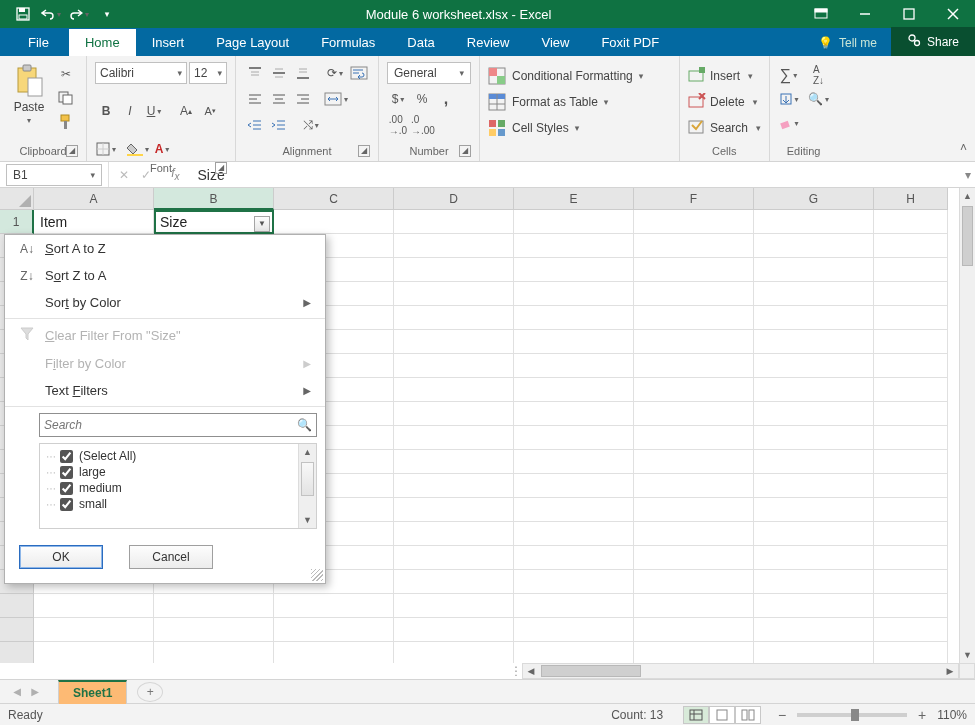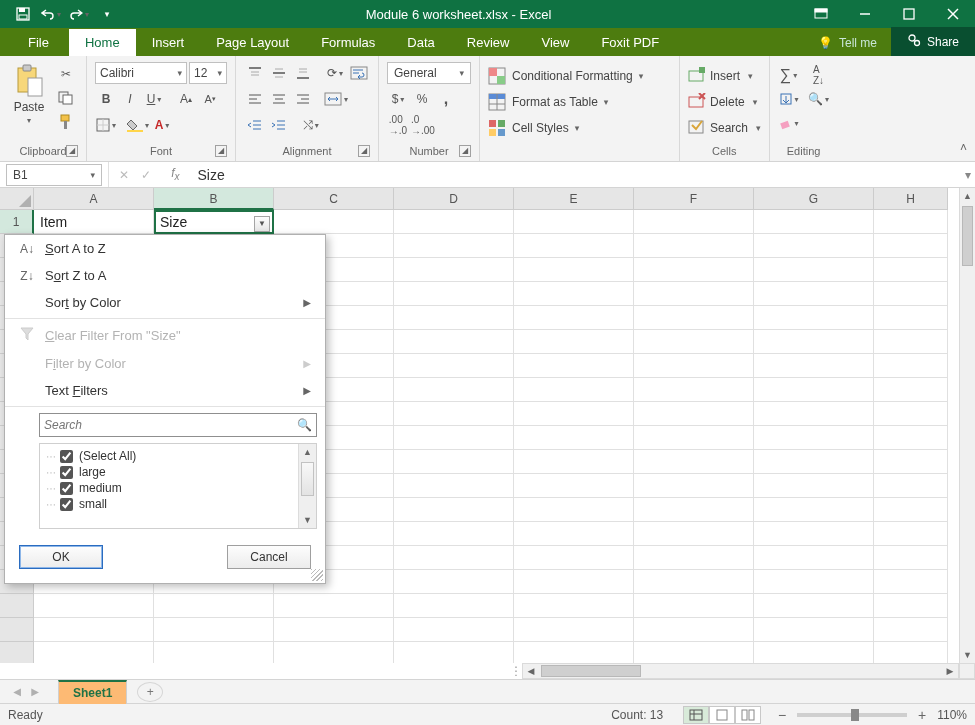--- a/index.html
+++ b/index.html
@@ -8,21 +8,21 @@
 
 .titlebar { height: 28px; background: #0f7242; display: flex; align-items: center; color: #fff; }
 .titlebar .qat { display: flex; align-items: center; gap: 6px; padding-left: 12px; }
 .titlebar .qat .qat-btn { width: 22px; height: 22px; display: flex; align-items: center; justify-content: center; color:#fff; font-size:14px;}
 .titlebar .title { flex: 1; text-align: center; font-size: 13px; }
 .titlebar .wincontrols { display: flex; gap: 0; }
 .titlebar .wincontrols .wc { width: 44px; height: 28px; display: flex; align-items: center; justify-content: center; color:#fff; font-size:12px;}
 .titlebar .wincontrols .wc svg { stroke:#fff; }
 
 
-.ribbon-tabs { height: 28px; background: #4d7c0f; display: flex; align-items: flex-end; padding-left: 8px; }
+.ribbon-tabs { height: 28px; background: #0369a1; display: flex; align-items: flex-end; padding-left: 8px; }
 .ribbon-tabs .tab { padding: 6px 16px 6px 16px; color: #fff; font-size: 13px; cursor:pointer;}
 .ribbon-tabs .tab.active { background: #fff; color: #0f7242; }
 .ribbon-tabs .tab.file { padding-left:20px; padding-right:20px;}
 .ribbon-tabs .spacer { flex: 1; }
 .ribbon-tabs .tellme { display:flex; align-items:center; color:#c9e6d8; padding:6px 14px;}
 .ribbon-tabs .share-btn { background:#094f30; color:#fff; padding:6px 16px; display:flex; align-items:center; gap:6px;}
 
 
 .ribbon { height: 106px; background: #f3f3f3; border-bottom: 1px solid #d4d4d4; display: flex; position:relative;}
 .ribbon .group { border-right: 1px solid #d8d8d8; padding: 4px 8px 2px 8px; display: flex; flex-direction: column; }
@@ -34,21 +34,21 @@
 .collapse-caret { position:absolute; right:8px; bottom:6px; color:#666; font-size:12px;}
 
 
 .clipboard-controls { display:flex; gap:4px; align-items:flex-start;}
 .paste-big { width:42px; display:flex; flex-direction:column; align-items:center; gap:2px; padding-top:4px;}
 .paste-big .icon { width:30px; height:34px; }
 .mini-col { display:flex; flex-direction:column; gap:4px; padding-top:4px;}
 .mini-col .rbtn { width:24px; height:20px;}
 
 
-.font-controls { display:flex; flex-direction:column; gap:4px; padding-top:2px;}
+.font-controls { display:flex; flex-direction:column; gap:16px; padding-top:2px;}
 .font-row { display:flex; gap:2px; align-items:center;}
 .font-name { width:92px; height:22px; border:1px solid #c0c0c0; background:#fff; padding:2px 4px; font-size:12px; display:flex; align-items:center; justify-content:space-between;}
 .font-size { width:38px; height:22px; border:1px solid #c0c0c0; background:#fff; padding:2px 4px; font-size:12px; display:flex; align-items:center; justify-content:space-between;}
 .sel-caret { font-size:9px; color:#666;}
 
 
 .align-controls { display:flex; flex-direction:column; gap:4px; padding-top:2px;}
 .align-row { display:flex; gap:2px;}
 
 
@@ -119,21 +119,21 @@
 .filter-panel .search-box input { border:none; outline:none; flex:1; font-size:12px; color:#888; font-style:italic; background:transparent;}
 .filter-panel .check-area { margin:0 8px 0 34px; border:1px solid #cfcfcf; height:86px; display:flex;}
 .filter-panel .check-list { flex:1; padding:4px 6px; overflow:hidden;}
 .filter-panel .check-list label { display:flex; align-items:center; gap:6px; font-size:12px; padding:1px 0; color:#333;}
 .filter-panel .check-list label .tree-dots{ color:#bbb; font-size:10px; letter-spacing:-2px;}
 .filter-panel .check-scroll { width:18px; background:#efefef; border-left:1px solid #dcdcdc; position:relative;}
 .filter-panel .check-scroll .csarr{position:absolute; left:0; right:0; height:16px; text-align:center; font-size:9px; color:#666; line-height:16px;}
 .filter-panel .check-scroll .csarr.up{top:0;} .filter-panel .check-scroll .csarr.dn{bottom:0;}
 .filter-panel .check-scroll .csthumb{position:absolute; left:2px; right:2px; top:18px; height:34px; background:linear-gradient(#f8f8f8,#e3e3e3); border:1px solid #c2c2c2;}
 .filter-panel .resize-grip { position:absolute; right:2px; bottom:2px; width:12px; height:12px; background:repeating-linear-gradient(135deg,#bbb 0 1px,transparent 1px 3px);}
-.filter-panel .btn-row { display:flex; justify-content:space-between; gap:18px; padding:16px 14px 14px;}
+.filter-panel .btn-row { display:flex; justify-content:flex-start; gap:26px; padding:16px 14px 14px;}
 .filter-panel .btn { width:84px; height:24px; border:1px solid #9f9f9f; background:linear-gradient(#fdfdfd,#ececec); font-size:12px; color:#333;}
 .filter-panel .btn.primary { border:1px solid #2a6cc0; box-shadow:inset 0 0 0 1px #8db6e8;}
 
 
 .sheet-tabs { height:24px; border-top:1px solid #d4d4d4; background:#f3f3f3; display:flex; align-items:center; padding-left:8px;}
 .sheet-tabs .nav-arr { width:18px; text-align:center; color:#b0b0b0; font-size:10px;}
 .sheet-tabs .sheet { padding:4px 14px; background:#fdba74; border:1px solid #cfcfcf; border-bottom:none; font-weight:600; font-size:12px; color:#1f7246; border-top:2px solid #1f7246;}
 .sheet-tabs .add-sheet { width:26px; height:20px; display:flex; align-items:center; justify-content:center; border:1px solid #d6d6d6; border-radius:50%; margin-left:10px; color:#777;}
 
 

